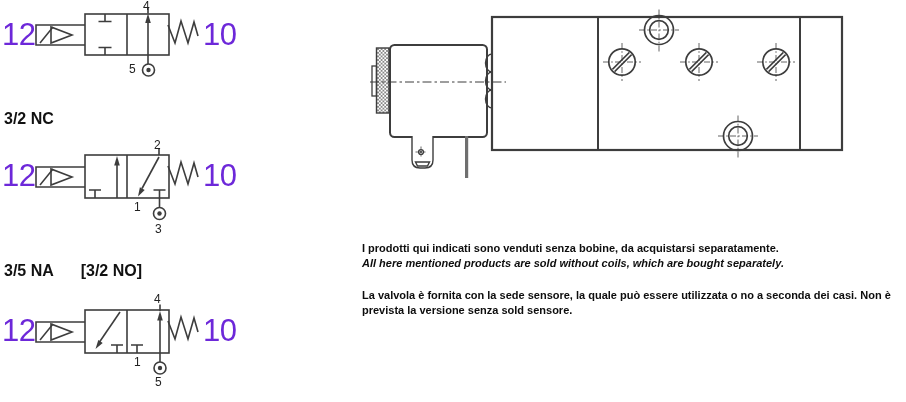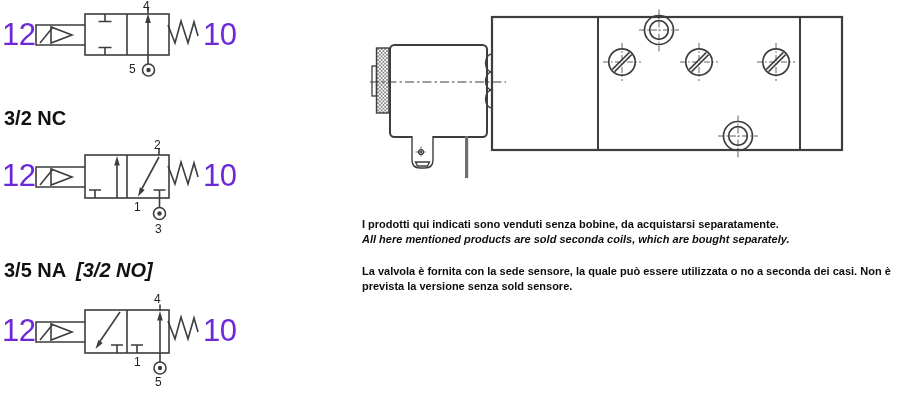--- a/index.html
+++ b/index.html
@@ -1,23 +1,23 @@
 <!DOCTYPE html>
 <html><head>
 <meta charset="utf-8">
 <style>
   html,body{margin:0;padding:0;background:#fff;}
   .canvas{position:relative;width:906px;height:402px;background:#fff;overflow:hidden;
           font-family:"Liberation Sans",sans-serif;color:#161616;}
   .abs{position:absolute;}
   .bignum{font-size:31px;line-height:23px;font-weight:400;color:#6d28d9;letter-spacing:-0.5px;}
   .portnum{font-size:12px;line-height:12px;font-weight:400;color:#222;}
-  .seclabel{font-size:20px;line-height:17px;font-weight:700;color:#111;white-space:nowrap;}
-  .seclabel .alt{font-style:italic;margin-left:5px;}
-  .note{width:545px;font-size:11px;line-height:14.5px;color:#0d0d0d;}
+  .seclabel{font-size:16px;line-height:17px;font-weight:700;color:#111;white-space:nowrap;}
+  .seclabel .alt{margin-left:23px;}
+  .note{width:545px;font-size:11px;line-height:14.5px;color:#0d0d0d;margin-top:24px;}
   .note .it{font-weight:700;font-style:normal;}
   .note .en{font-weight:700;font-style:italic;}
   svg{display:block;}
 </style>
 </head>
 <body>
 
 <div class="canvas">
 
   <svg class="abs" style="left:0;top:0" width="240" height="402" viewBox="0 0 240 402" fill="none" stroke="#3d3d3d" stroke-width="1.6">
@@ -205,20 +205,20 @@
       <circle cx="378" cy="130" r="14.5"></circle>
       <circle cx="378" cy="130" r="9.3"></circle>
       <path d="M358,130 H398 M378,109.5 V152" stroke-width="0.8" stroke-dasharray="6 2.2 1.6 2.2"></path>
     </g>
 
     <line x1="10" y1="76" x2="146" y2="76" stroke-width="1" stroke-dasharray="9 3 2.5 3"></line>
   </svg>
 
   <div class="abs note" style="left:362px;top:217px">
     <div class="it">I prodotti qui indicati sono venduti senza bobine, da acquistarsi separatamente.</div>
-    <div class="en">All here mentioned products are sold seconda coils, which are bought separately.</div>
+    <div class="en">All here mentioned products are sold without coils, which are bought separately.</div>
   </div>
 
   <div class="abs note" style="left:362px;top:264px">
     <div class="it">La valvola è fornita con la sede sensore, la quale può essere utilizzata o no a seconda dei casi. Non è prevista la versione senza sold sensore.</div>
   </div>
 
 </div>
 
 </body></html>

